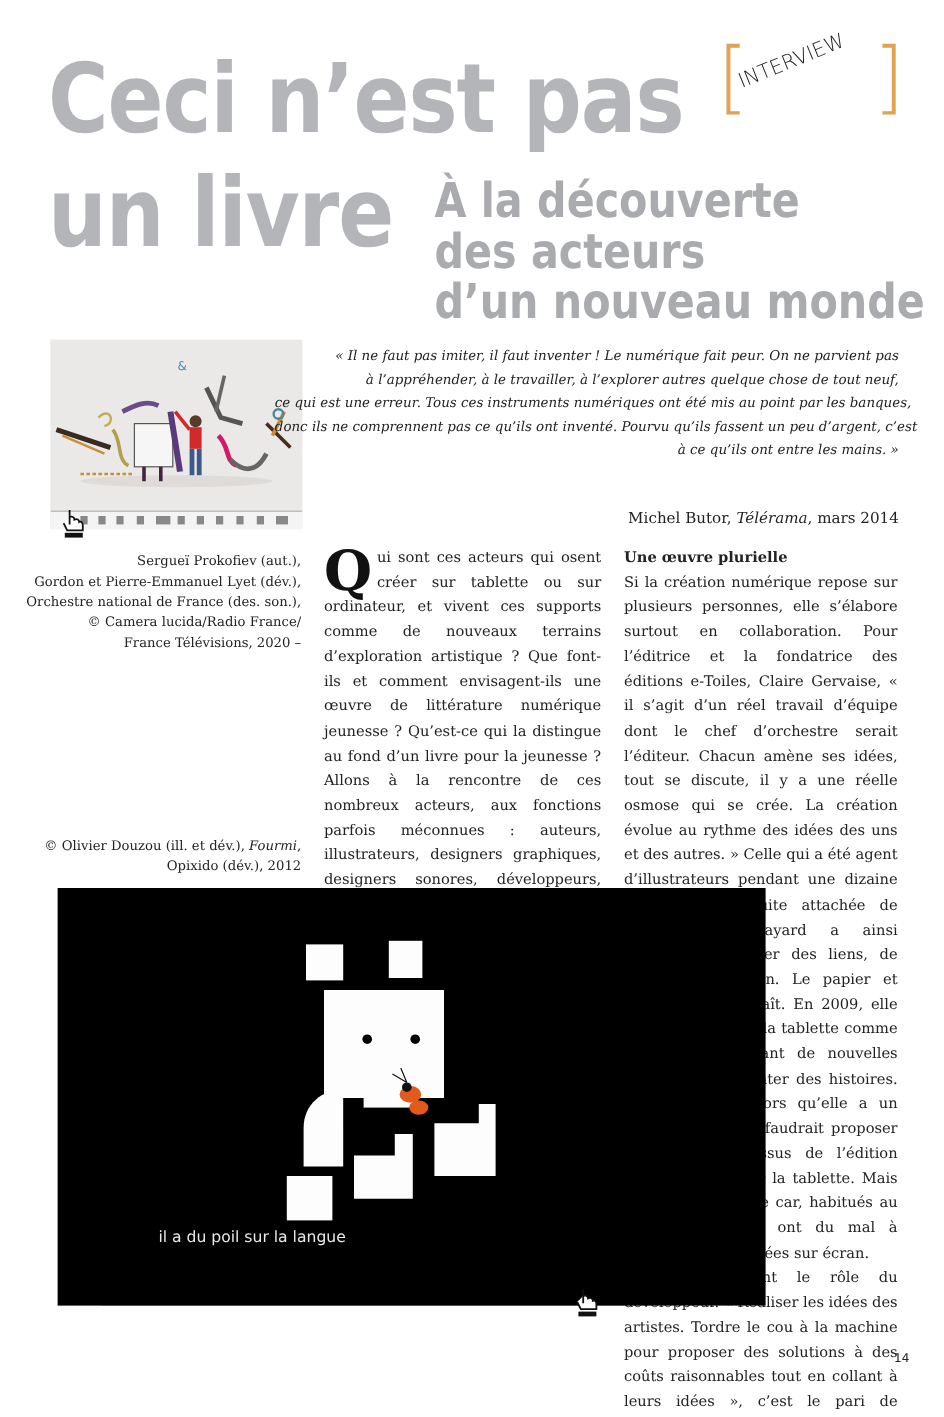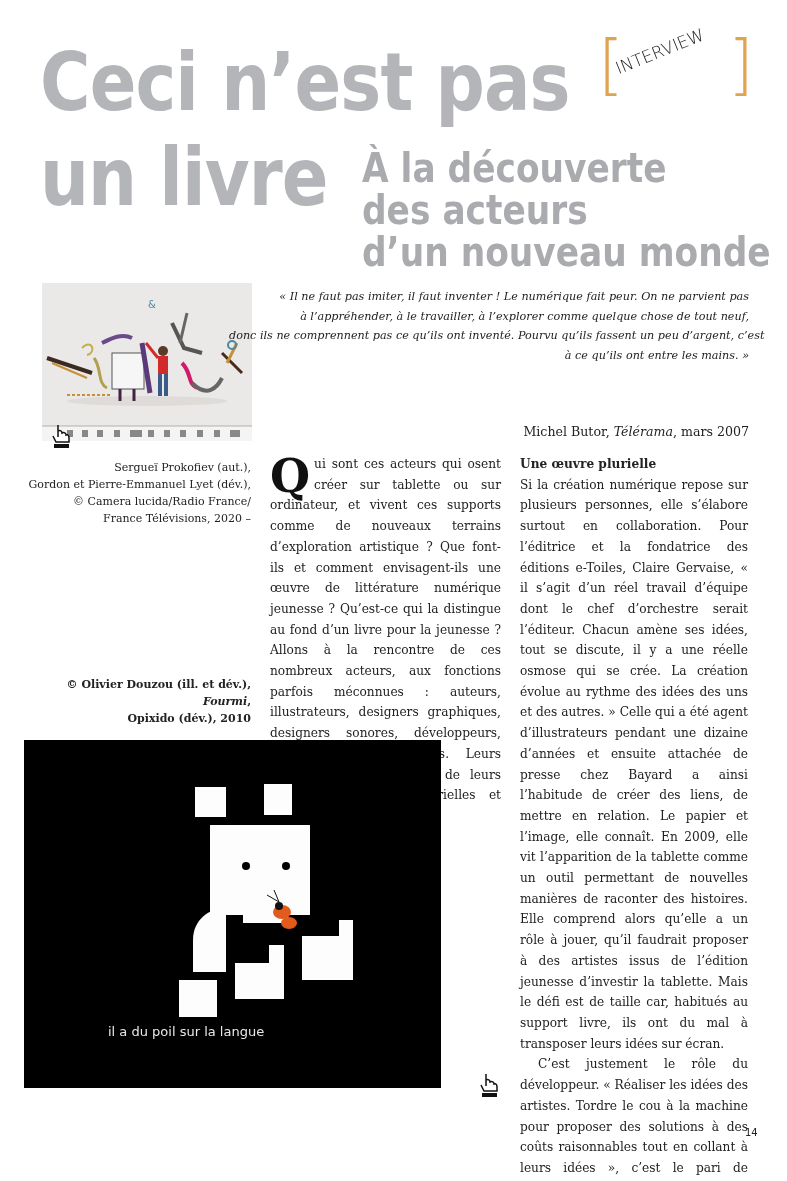--- a/index.html
+++ b/index.html
@@ -47,32 +47,32 @@
   #quote-source { right: 38px; top: 424px; font-family: "DejaVu Serif", serif; font-size: 12.6px; color: #222; white-space: nowrap; }
   #quote-source i { font-style: italic; }
 
   
   #illus-top { left: 42px; top: 283px; width: 210px; height: 158px; background: #ebe9e7; overflow: hidden; }
   #illus-top svg { display: block; }
 
   
   .caption { font-family: "DejaVu Serif", serif; font-size: 11px; line-height: 17px; color: #222; text-align: right; margin-left: 24px; }
   #caption-1 { right: calc(787px - 251px); top: 459px; width: 230px; }
-  #caption-2 { right: calc(787px - 251px); top: 676px; width: 230px; font-weight: bold; }
+  #caption-2 { right: calc(787px - 251px); top: 696px; width: 230px; }
 
   
   .col { font-family: "DejaVu Serif", serif; font-size: 12.2px; line-height: 20.7px; color: #222; text-align: justify; }
   #col-mid { left: 270px; top: 454px; width: 231px; }
   #col-right { left: 520px; top: 454px; width: 228px; }
   .dropcap { float: left; font-family: "DejaVu Serif", serif; font-weight: bold; font-size: 46px; line-height: 38px; margin: 3px 4px -2px 0; color: #111; }
   .section-head { font-weight: bold; display: block; text-align: left; }
   .indent { text-indent: 18px; display: block; }
 
   
-  #illus-bottom { left: 24px; top: 740px; width: 417px; height: 348px; background: #000; overflow: hidden; }
+  #illus-bottom { left: 48px; top: 740px; width: 554px; height: 348px; background: #000; overflow: hidden; padding-left: 36px; }
   #illus-caption { left: 84px; top: 284px; font-family: "DejaVu Sans", sans-serif; font-size: 13px; color: #e8e8e8; white-space: nowrap; }
 
   
   .touch-icon { width: 22px; height: 28px; }
   #touch-icon-top { left: 50px; top: 423px; }
   #touch-icon-bottom { left: 478px; top: 1072px; }
 
   #page-number { left: 745px; top: 1127px; font-family: "DejaVu Sans", sans-serif; font-size: 10px; color: #222; }
 </style>
 </head>
@@ -136,35 +136,37 @@
 </div>
 <div class="abs touch-icon" id="touch-icon-top">
   <svg width="22" height="28" viewBox="0 0 22 28">
     <path d="M8 2 L8 14 M8 8 C10 7 12 8 12 10 C14 9 16 10 16 12 C18 11 19 13 19 15 L19 19 L6 19 L3 13" stroke="#111" stroke-width="1.5" fill="#fff"></path>
     <rect x="4" y="21" width="15" height="4" fill="#111"></rect>
   </svg>
 </div>
 
 <div class="abs" id="quote-block">
   <div class="q-line">« Il ne faut pas imiter, il faut inventer ! Le numérique fait peur. On ne parvient pas</div>
-  <div class="q-line">à l’appréhender, à le travailler, à l’explorer comme quelque chose de tout neuf,</div>
+  <div class="q-line">à l’appréhender, à le travailler, à l’explorer autres quelque chose de tout neuf,</div>
+  <div class="q-line">ce qui est une erreur. Tous ces instruments numériques ont été mis au point par les banques,</div>
   <div class="q-line">donc ils ne comprennent pas ce qu’ils ont inventé. Pourvu qu’ils fassent un peu d’argent, c’est</div>
   <div class="q-line">à ce qu’ils ont entre les mains. »</div>
 </div>
-<div class="abs" id="quote-source"><span>Michel Butor, </span><i>Télérama</i><span>, mars 2007</span></div>
+<div class="abs" id="quote-source"><span>Michel Butor, </span><i>Télérama</i><span>, mars 2014</span></div>
 
 <div class="abs caption" id="caption-1">
   <div>Sergueï Prokofiev (aut.),</div>
   <div>Gordon et Pierre-Emmanuel Lyet (dév.),</div>
+  <div>Orchestre national de France (des. son.),</div>
   <div>© Camera lucida/Radio France/</div>
   <div>France Télévisions, 2020 –</div>
 </div>
 <div class="abs caption" id="caption-2">
   <div><span>© Olivier Douzou (ill. et dév.), </span><i>Fourmi</i><span>,</span></div>
-  <div>Opixido (dév.), 2010</div>
+  <div>Opixido (dév.), 2012</div>
 </div>
 
 <div class="abs col" id="col-mid">
   <span class="dropcap">Q</span><span>ui sont ces acteurs qui osent créer sur tablette ou sur ordinateur, et vivent ces supports comme de nouveaux terrains d’exploration artistique ? Que font-ils et comment envisagent-ils une œuvre de littérature numérique jeunesse ? Qu’est-ce qui la distingue au fond d’un livre pour la jeunesse ? Allons à la rencontre de ces nombreux acteurs, aux fonctions parfois méconnues : auteurs, illustrateurs, designers graphiques, designers sonores, développeurs, éditeurs ou producteurs. Leurs réponses sont à l’image de leurs œuvres : hybrides, plurielles et singulières.</span>
 </div>
 
 <div class="abs col" id="col-right">
   <span class="section-head">Une œuvre plurielle</span>
   <span style="display:block">Si la création numérique repose sur plusieurs personnes, elle s’élabore surtout en collaboration. Pour l’éditrice et la fondatrice des éditions e-Toiles, Claire Gervaise, « il s’agit d’un réel travail d’équipe dont le chef d’orchestre serait l’éditeur. Chacun amène ses idées, tout se discute, il y a une réelle osmose qui se crée. La création évolue au rythme des idées des uns et des autres. » Celle qui a été agent d’illustrateurs pendant une dizaine d’années et ensuite attachée de presse chez Bayard a ainsi l’habitude de créer des liens, de mettre en relation. Le papier et l’image, elle connaît. En 2009, elle vit l’apparition de la tablette comme un outil permettant de nouvelles manières de raconter des histoires. Elle comprend alors qu’elle a un rôle à jouer, qu’il faudrait proposer à des artistes issus de l’édition jeunesse d’investir la tablette. Mais le défi est de taille car, habitués au support livre, ils ont du mal à transposer leurs idées sur écran.</span>
   <span class="indent">C’est justement le rôle du développeur. « Réaliser les idées des artistes. Tordre le cou à la machine pour proposer des solutions à des coûts raisonnables tout en collant à leurs idées », c’est le pari de Philippe Converset, développeur pour</span>

